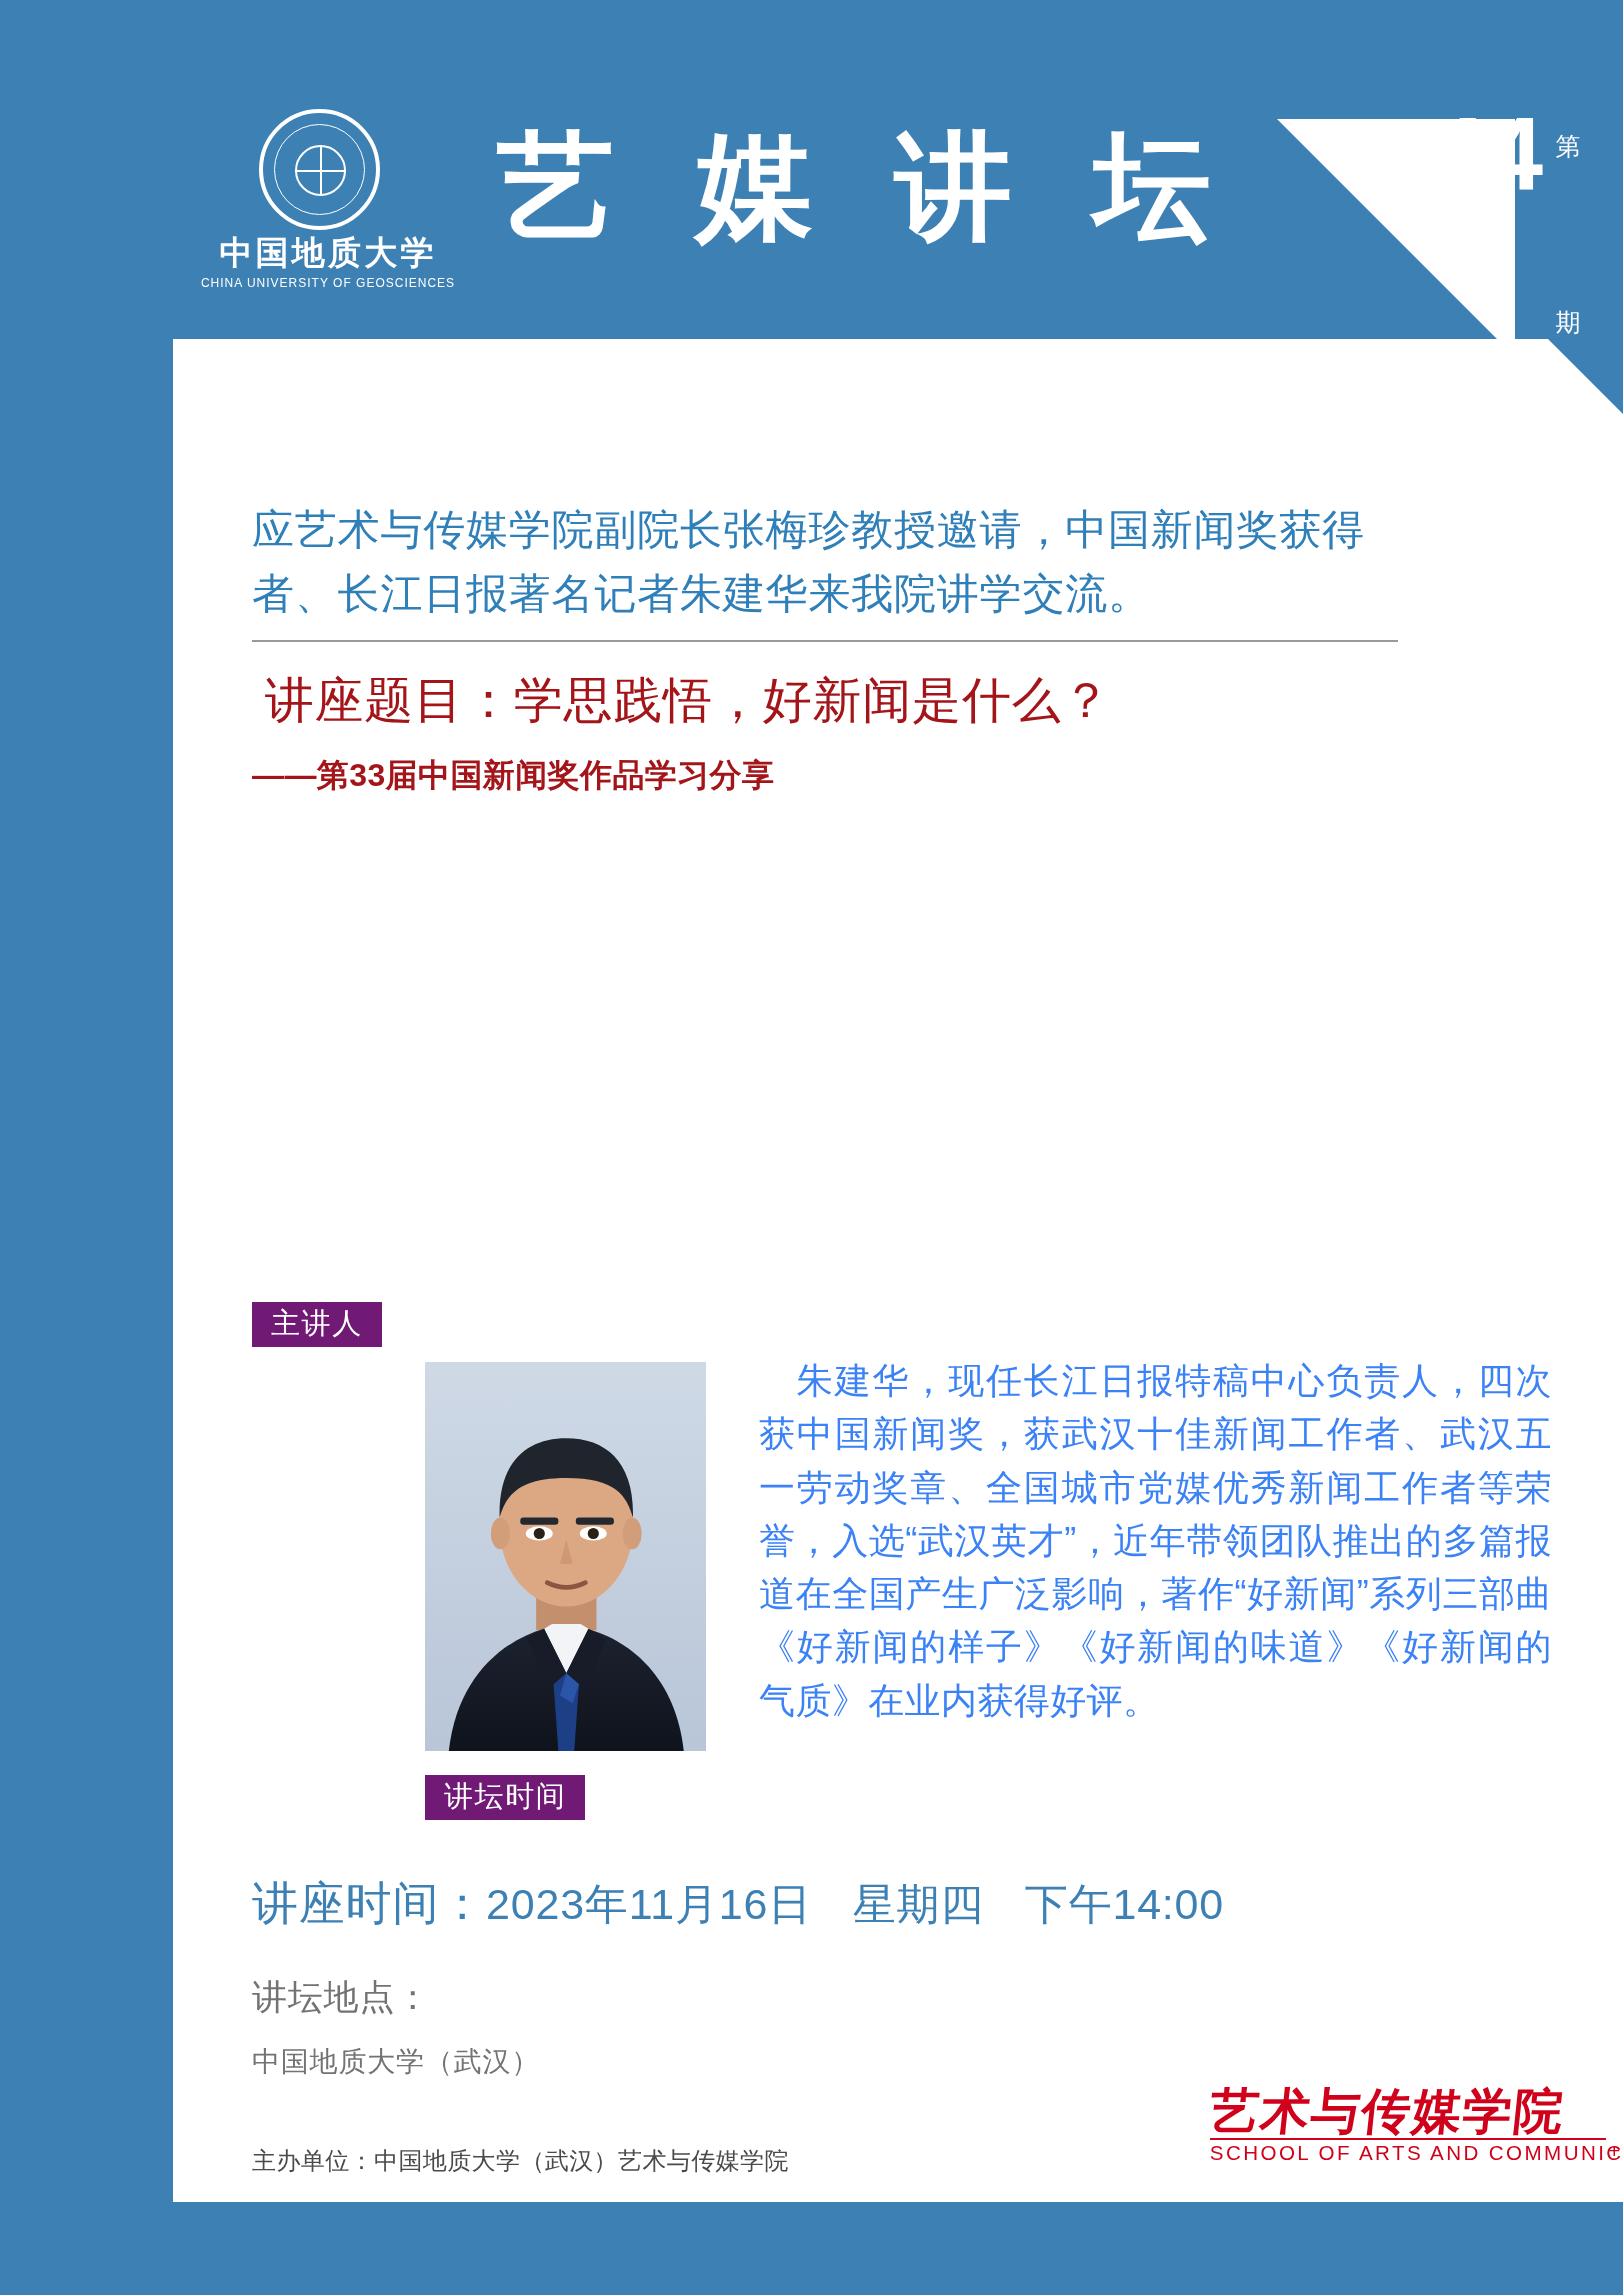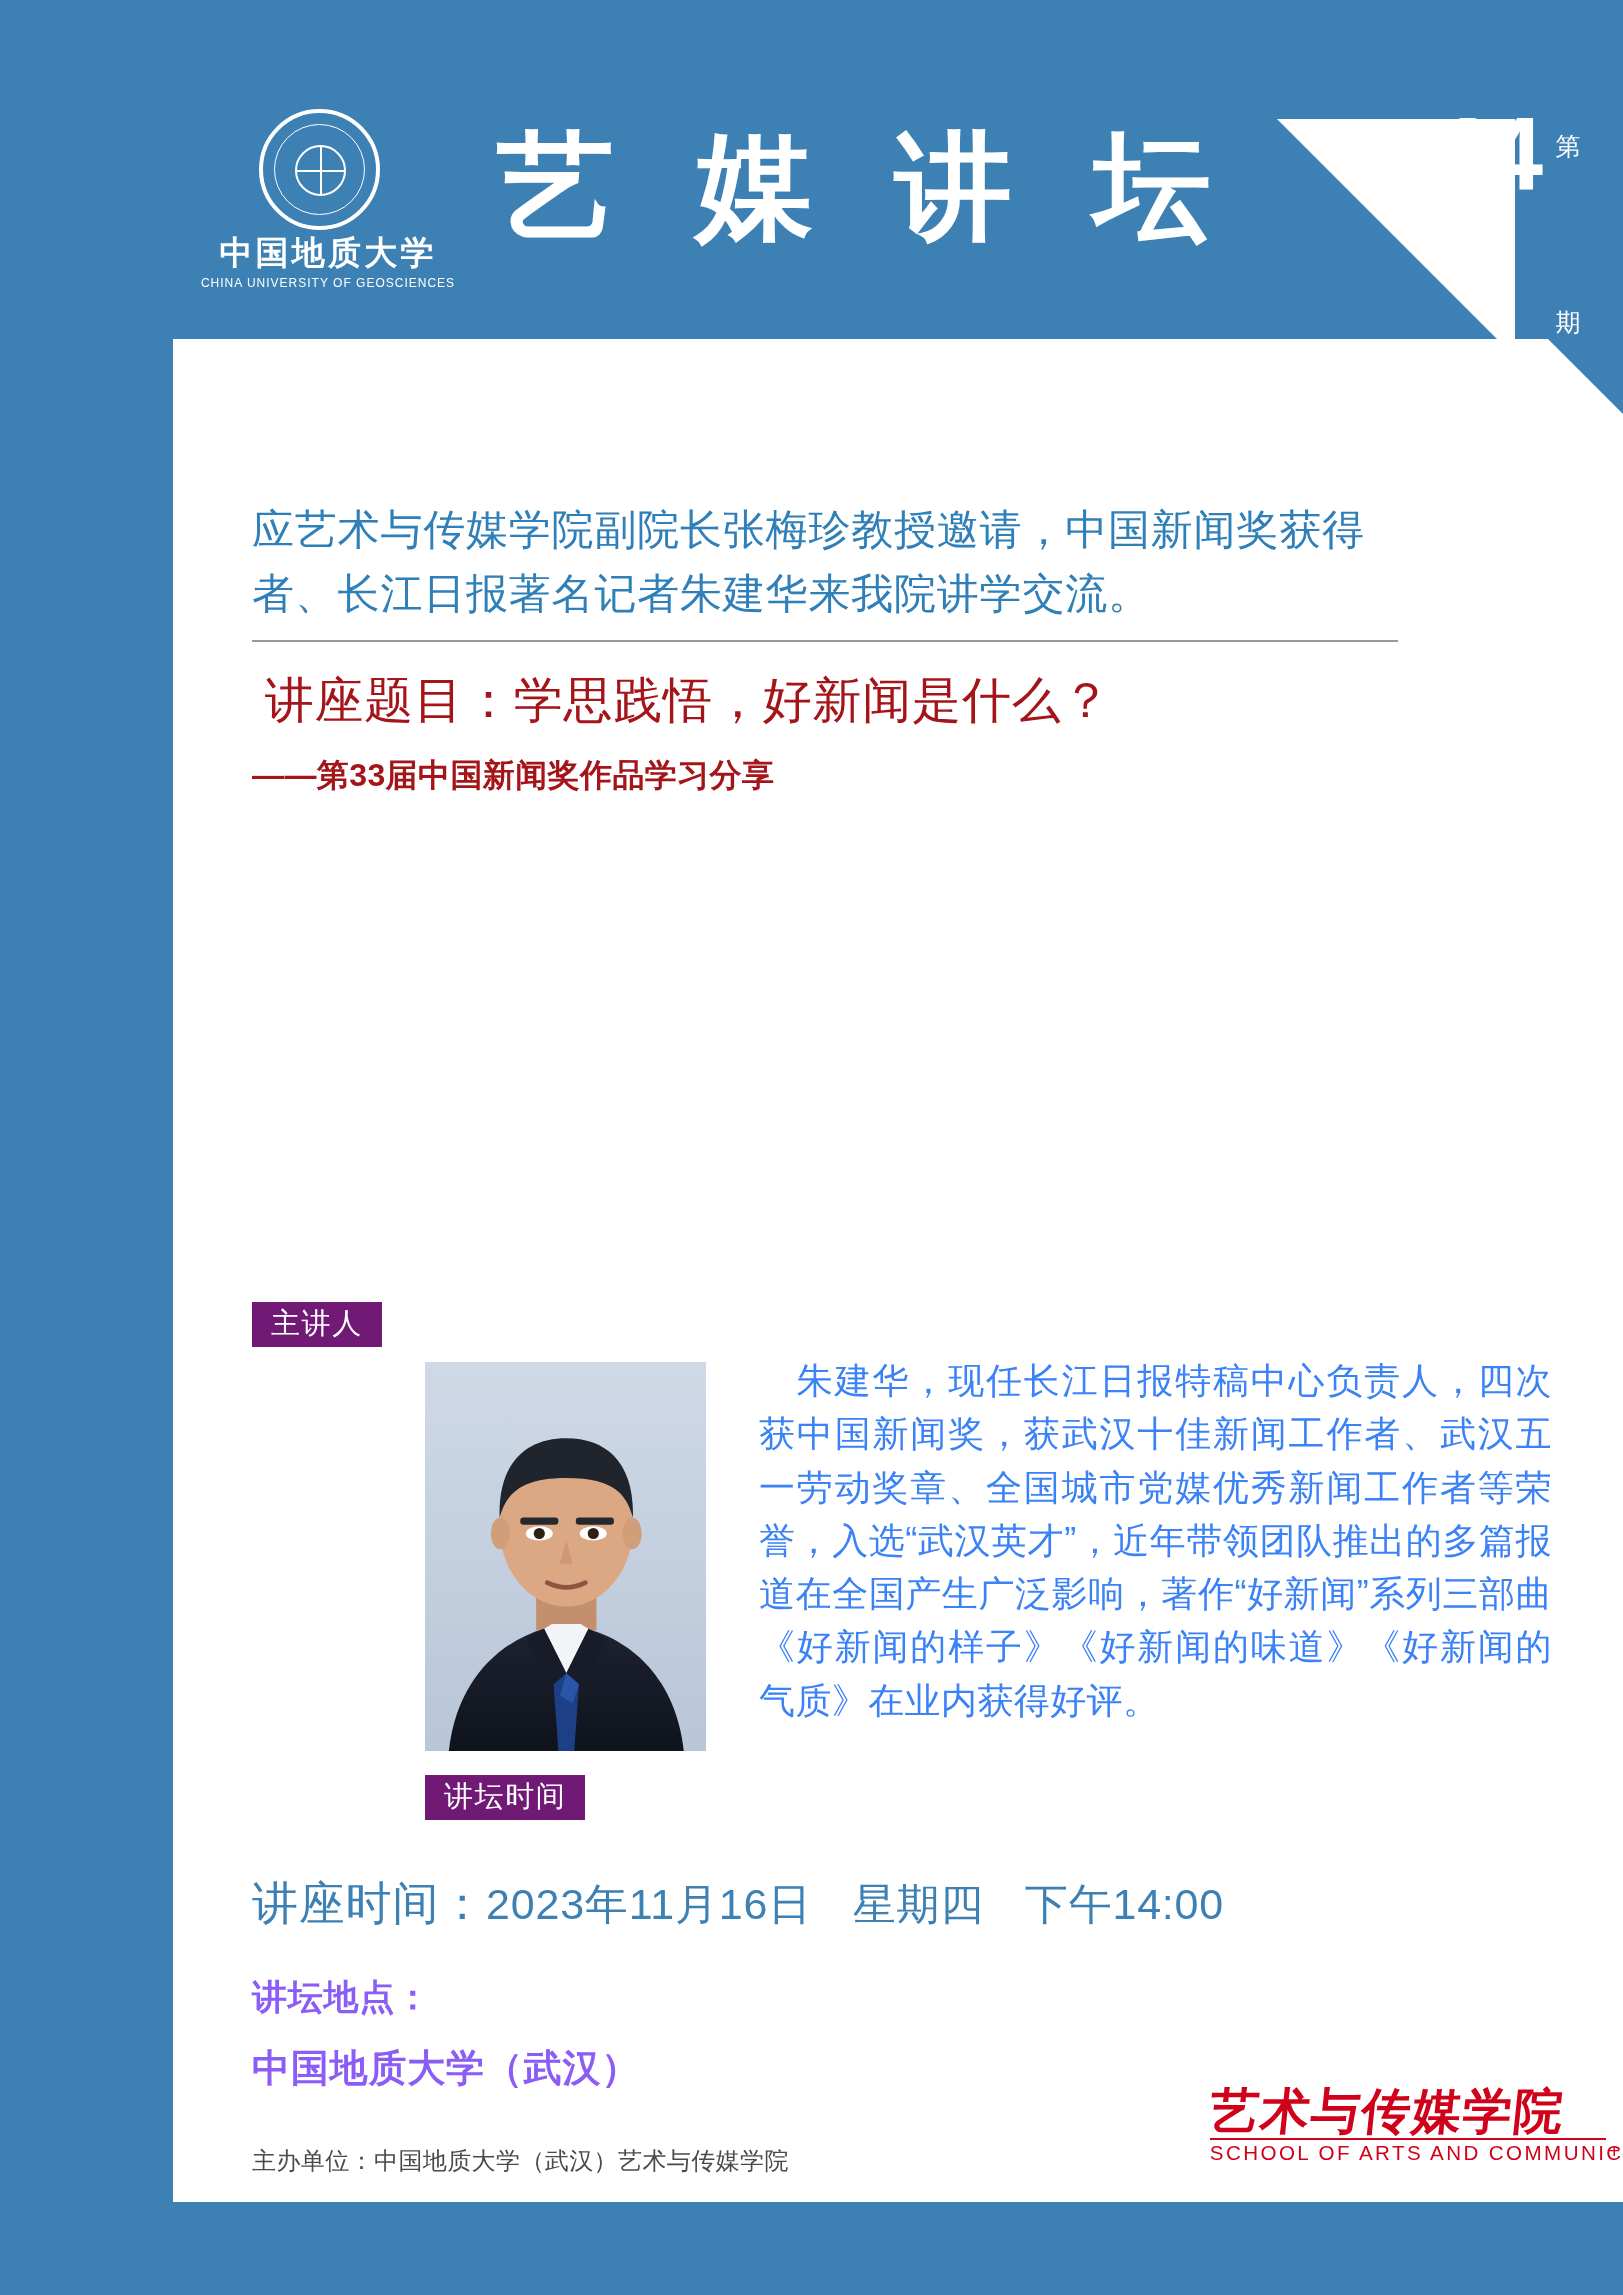--- a/index.html
+++ b/index.html
@@ -271,25 +271,24 @@
     white-space: nowrap;
   }
   .time-line .tlabel { font-size: 46px; }
   .time-line .tval { font-size: 43px; }
 
   .place-block {
     position: absolute;
     left: 79px;
     top: 1635px;
     width: 1158px;
-    color: #8b5cf6;
-    font-weight: bold;
+    color: #737373;
   }
   .place-label { font-size: 35px; letter-spacing: 0.8px; }
-  .place-1 { margin-top: 22px; font-size: 38px; letter-spacing: 0.8px; }
+  .place-1 { margin-top: 22px; font-size: 28px; letter-spacing: 0.8px; }
   .place-2 { margin-top: 20.6px; font-size: 36px; letter-spacing: 0.8px; }
 
   .organizer {
     position: absolute;
     left: 79px;
     top: 1806px;
     color: #4a4a4a;
     font-size: 24px;
     letter-spacing: 0.4px;
   }

